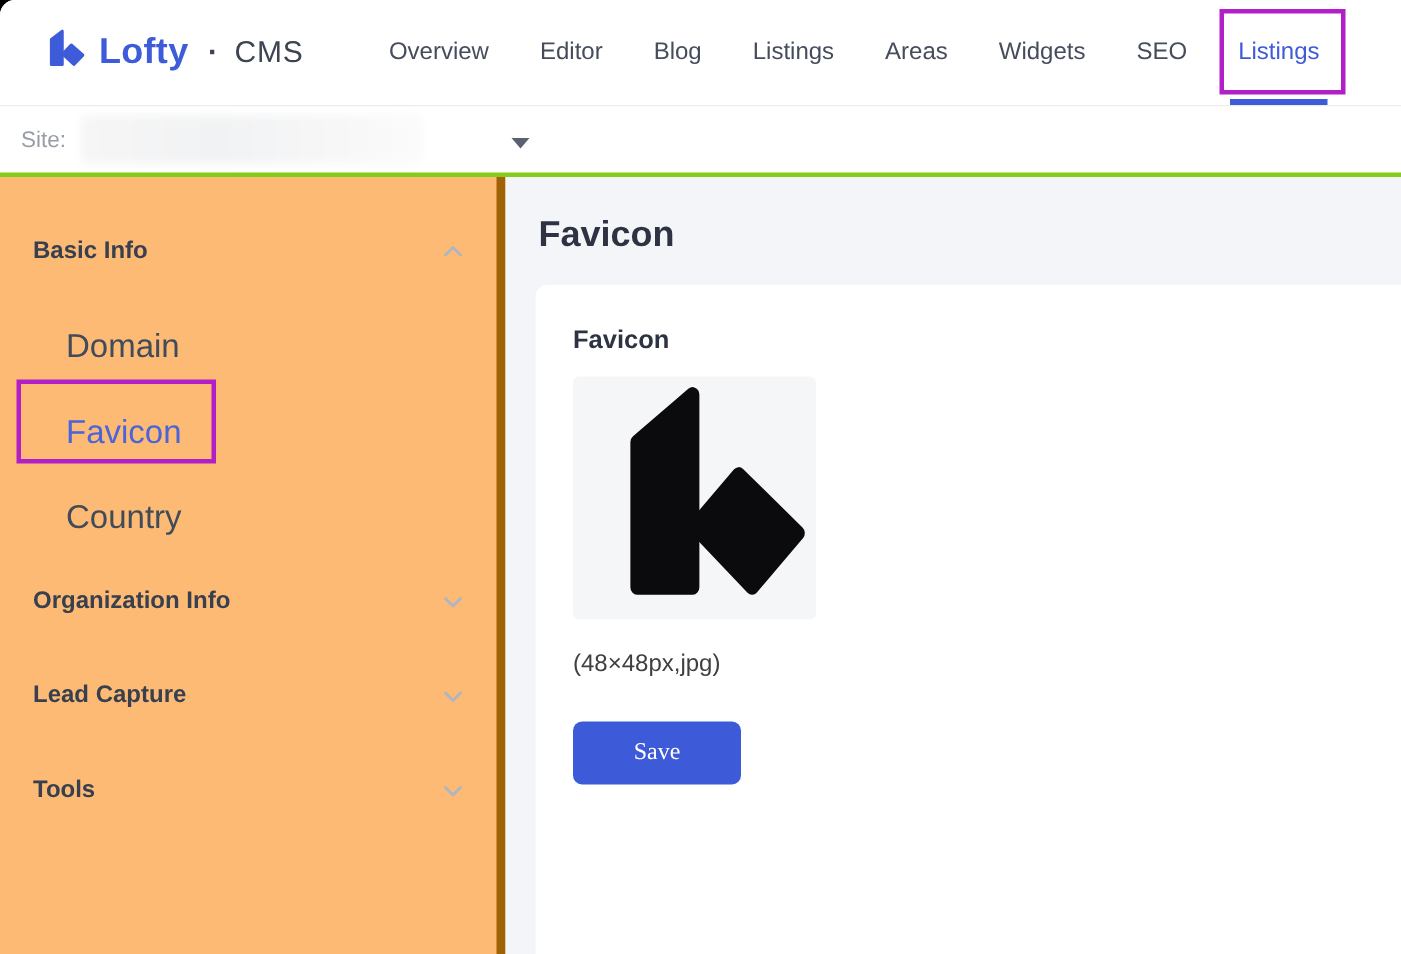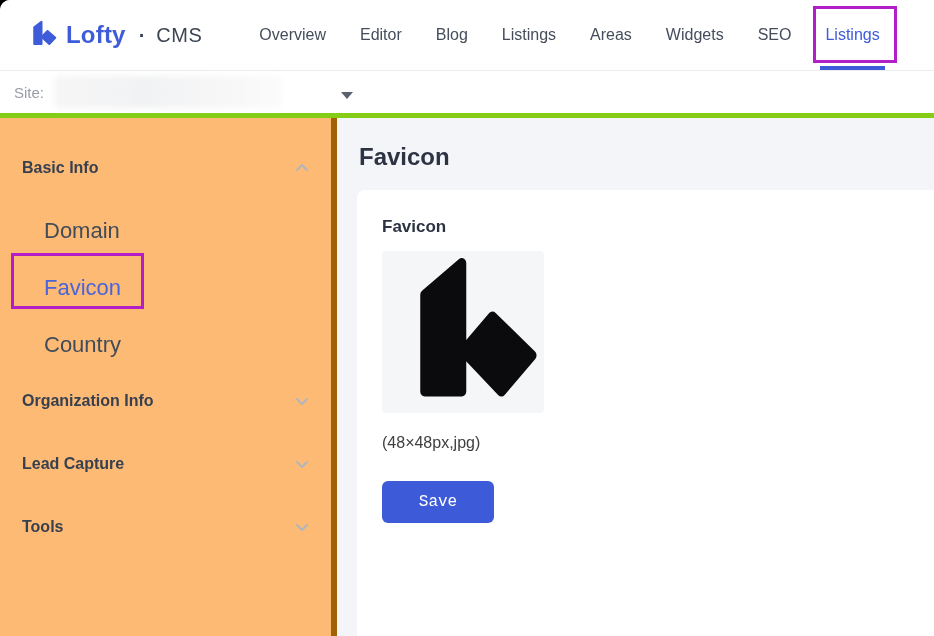--- a/index.html
+++ b/index.html
@@ -17,21 +17,21 @@
   .brand-product{color:#3d4552;font-size:20px;letter-spacing:.5px;}
   .nav{display:flex;margin-left:40px;height:100%;}
   .nav-item{position:relative;display:flex;align-items:center;height:100%;
             padding:0 17px;font-size:16px;color:#454d5c;cursor:pointer;text-decoration:none;}
   .nav-item.active{color:#3e5bd9;}
   .nav-item.active::after{content:"";position:absolute;left:12px;right:12px;bottom:0;
             height:4px;background:#3e5bd9;}
 
   
   .sitebar{position:relative;display:flex;align-items:center;height:47px;
-           border-bottom:5px solid #84cc16;background:#fff;padding-left:14px;box-sizing:border-box;}
+           border-bottom:3px solid #84cc16;background:#fff;padding-left:14px;box-sizing:border-box;}
   .site-label{color:#989da6;font-size:15px;}
   .site-redacted{margin-left:10px;width:228px;height:32px;border-radius:4px;
            background:linear-gradient(90deg,#f6f6f7,#f1f2f3 40%,#f7f7f8 75%,#fbfbfc);
            filter:blur(3px);}
   .site-caret{position:absolute;left:341px;top:21px;width:0;height:0;
            border-left:6px solid transparent;border-right:6px solid transparent;
            border-top:7px solid #5a6270;}
 
   
   .content{display:flex;height:521px;}
@@ -53,21 +53,21 @@
         box-sizing:border-box;}
   .page-title{margin:25px 0 0 2px;font-size:24px;font-weight:bold;color:#2d3343;}
   .card{margin-top:19px;flex:1;background:#fff;border-radius:8px 0 0 0;
         padding:27px 25px;box-sizing:border-box;}
   .card-label{font-size:17px;font-weight:bold;color:#2d3343;}
   .preview{margin-top:14px;width:162px;height:162px;background:#f5f6f8;border-radius:4px;
         overflow:hidden;}
   .preview svg{display:block;margin:2px 0 0 21px;}
   .caption{margin-top:21px;font-size:16px;color:#404040;}
   .save-btn{margin-top:29px;width:112px;height:42px;border:none;border-radius:6px;
-        background:#3d5bd9;color:#fff;font-size:16px;font-family:Liberation Mono, monospace;cursor:pointer;}
+        background:#3d5bd9;color:#fff;font-size:16px;font-family:Liberation Serif, serif;cursor:pointer;}
 
   
   .anno{position:absolute;border:3px solid #b21fc8;pointer-events:none;}
   .anno-settings{left:813px;top:6px;width:78px;height:51px;}
   .anno-favicon{left:11px;top:253px;width:127px;height:50px;}
 </style>
 </head>
 <body>
 
 <div class="page">

